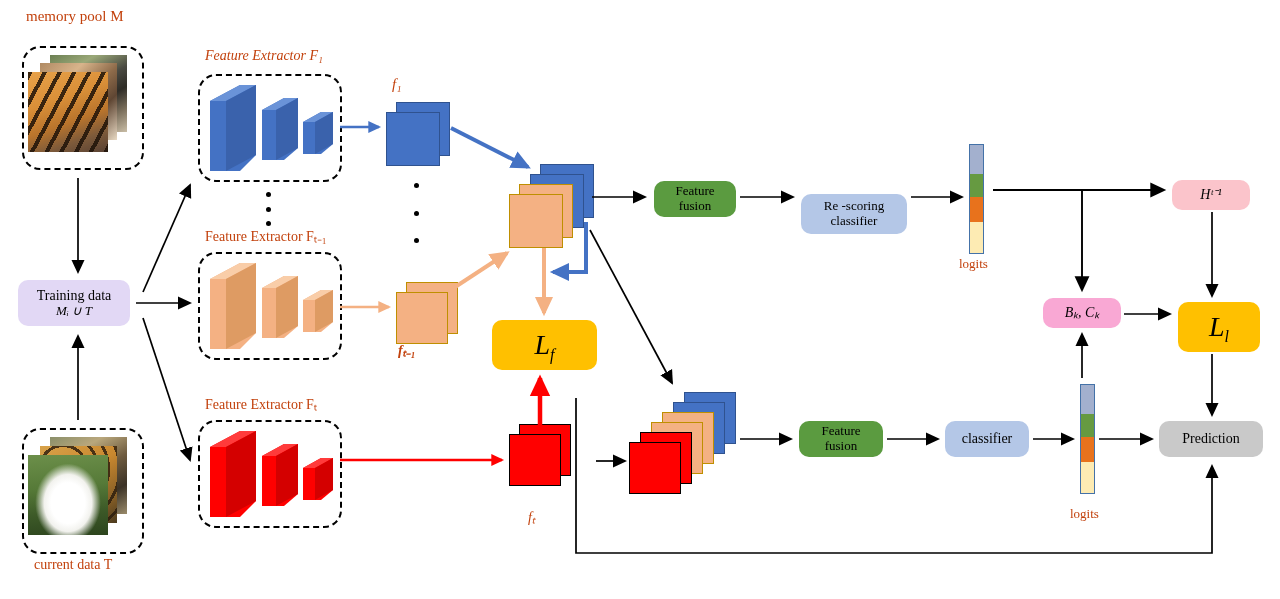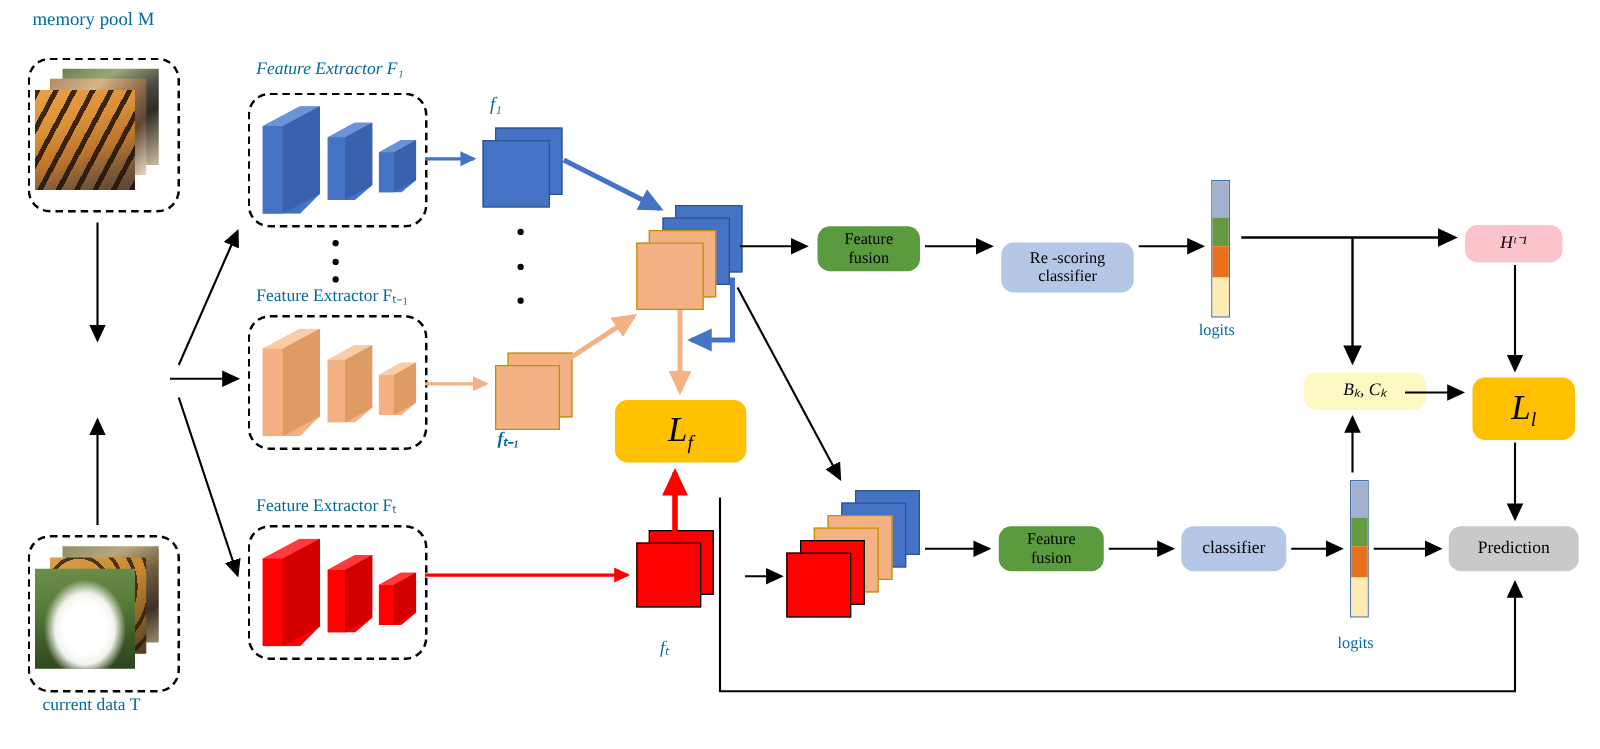--- a/index.html
+++ b/index.html
@@ -1,18 +1,18 @@
 <!DOCTYPE html>
 <html><head>
 <meta charset="utf-8">
 <style>
   html,body{margin:0;padding:0;background:#fff;}
   body{font-family:"Liberation Serif", serif;}
   #stage{position:relative;width:1280px;height:599px;background:#fff;overflow:hidden;}
-  .lbl{position:absolute;color:#0369a1;white-space:nowrap;font-family:"Liberation Serif",serif;}
+  .lbl{position:absolute;color:#c2410c;white-space:nowrap;font-family:"Liberation Serif",serif;}
   .it{font-style:italic;}
   .dashbox{position:absolute;border:2px dashed #000;border-radius:18px;background:#fff;}
   .rbox{position:absolute;border-radius:10px;display:flex;align-items:center;justify-content:center;
         text-align:center;line-height:1.12;color:#000;font-family:"Liberation Serif",serif;}
   .photo{position:absolute;background-size:cover;background-position:center;border:0;}
   .sq{position:absolute;}
   .dots{position:absolute;display:flex;flex-direction:column;align-items:center;justify-content:space-between;}
   .dots i{display:block;width:5px;height:5px;border-radius:50%;background:#000;}
   svg.ov{position:absolute;left:0;top:0;width:1280px;height:599px;overflow:visible;pointer-events:none;}
   .logitbar{position:absolute;border:1px solid #4472a8;box-sizing:border-box;display:flex;flex-direction:column;}
@@ -30,20 +30,26 @@
 
   <div class="photo" style="left:50px;top:55px;width:77px;height:77px;
        background-image:linear-gradient(150deg,#6b7f52 0%,#9aa878 22%,#4a4a42 45%,#2e2c26 62%,#7b6f5c 80%,#c9bda6 100%);"></div>
   <div class="photo" style="left:40px;top:63px;width:77px;height:77px;
        background-image:linear-gradient(135deg,#b08a63 0%,#d8b48b 28%,#8e6b4a 52%,#5f4633 70%,#e8d9c3 100%);"></div>
   <div class="photo" style="left:28px;top:72px;width:80px;height:80px;
        background-image:
          repeating-linear-gradient(118deg, rgba(30,18,8,.85) 0 4px, rgba(30,18,8,0) 4px 13px),
          linear-gradient(160deg,#e8a24a 0%,#d98f38 35%,#b9742c 60%,#7d5a3a 80%,#584134 100%);"></div>
 
+  <div class="rbox" style="left:18px;top:280px;width:112px;height:46px;background:#E2D8F5;font-size:14px;">
+    <div>
+      <div>Training data</div>
+      <div class="it" style="font-size:13px;">Mᵢ ∪ T</div>
+    </div>
+  </div>
 
   <div class="dashbox" style="left:22px;top:428px;width:118px;height:122px;"></div>
   <div class="photo" style="left:50px;top:437px;width:77px;height:77px;
        background-image:linear-gradient(150deg,#8a8f6a 0%,#b9a77c 25%,#6e5b3f 50%,#3b3226 75%,#9a8b6b 100%);"></div>
   <div class="photo" style="left:40px;top:446px;width:77px;height:77px;
        background-image:
          repeating-radial-gradient(circle at 30% 30%, rgba(40,26,12,.8) 0 3px, rgba(40,26,12,0) 3px 11px),
          linear-gradient(145deg,#d8a24a 0%,#c9882f 45%,#8e6327 75%,#4b3a1e 100%);"></div>
   <div class="photo" style="left:28px;top:455px;width:80px;height:80px;
        background-image:
@@ -193,21 +199,21 @@
     <span style="height:21%;background:#669A41;"></span>
     <span style="height:23%;background:#E8721C;"></span>
     <span style="height:29%;background:#FDEBB3;"></span>
   </div>
   <div class="lbl" style="left:959px;top:256px;font-size:13px;">logits</div>
 
   <div class="rbox" style="left:1172px;top:180px;width:78px;height:30px;background:#FBC4CB;font-size:14px;">
     <span class="it">Hᵗ⁻¹</span>
   </div>
 
-  <div class="rbox" style="left:1043px;top:298px;width:98px;height:30px;background:#fef9c3;font-size:14px;">
+  <div class="rbox" style="left:1043px;top:298px;width:78px;height:30px;background:#f9a8d4;font-size:14px;">
     <span class="it">Bₖ, Cₖ</span>
   </div>
 
   <div class="rbox" style="left:1178px;top:302px;width:82px;height:50px;background:#FFC000;font-size:28px;">
     <span class="it">L</span>
       <span class="it" style="font-size:16px;align-self:flex-end;padding-bottom:6px;">l</span>
   </div>
 
   <div class="rbox" style="left:799px;top:421px;width:84px;height:36px;background:#5B9B40;font-size:13px;">
     <div>

